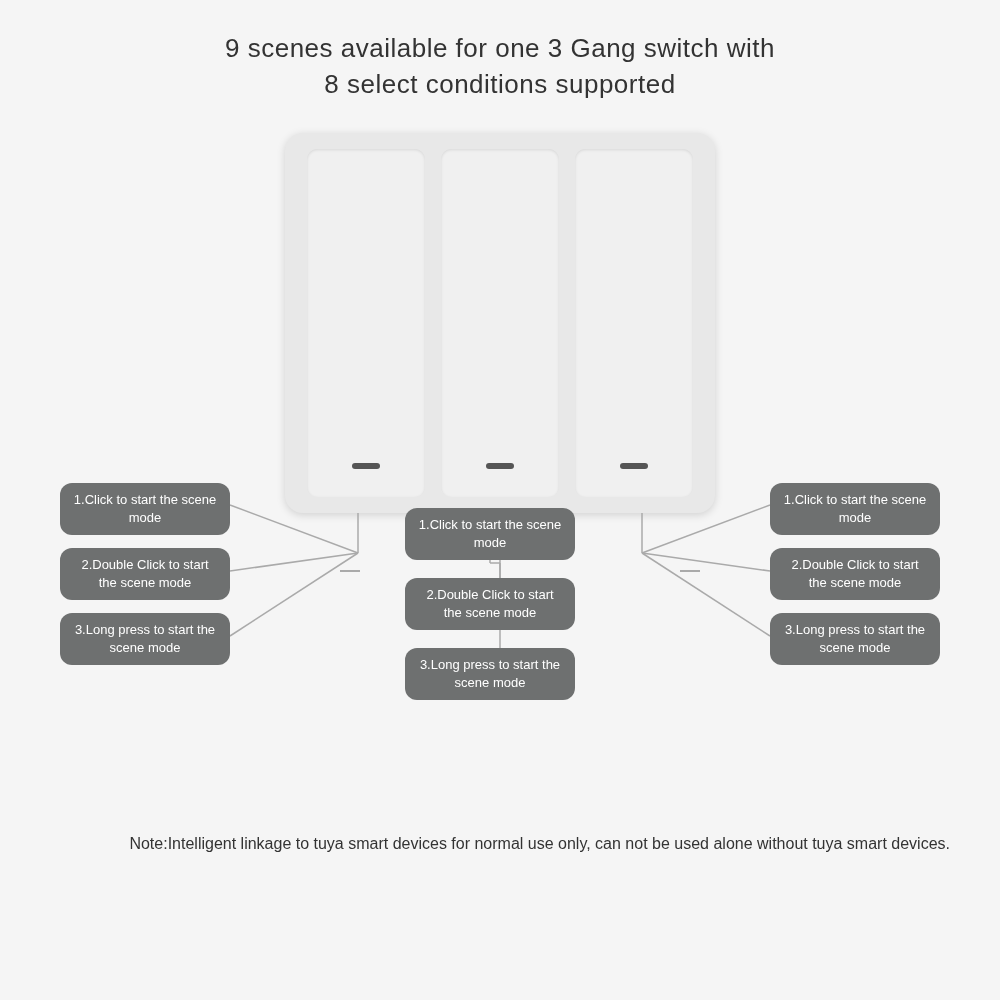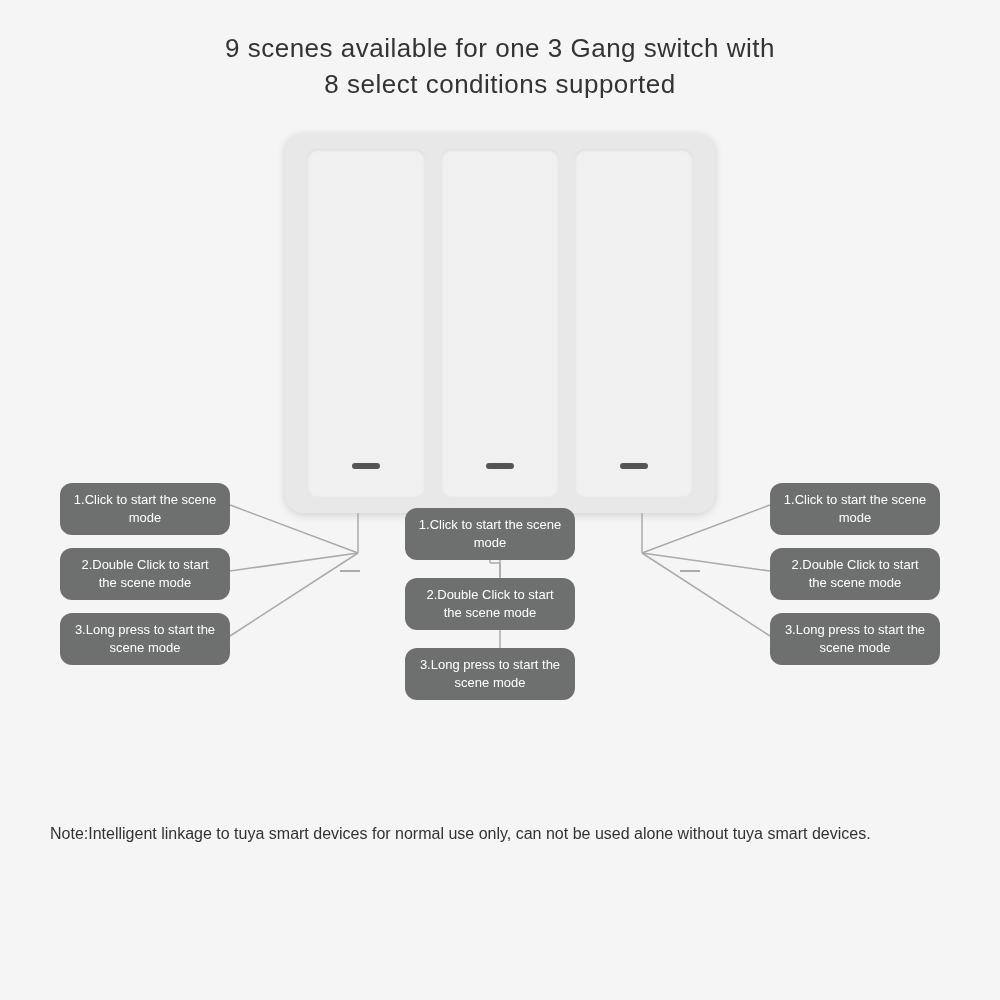--- a/index.html
+++ b/index.html
@@ -110,22 +110,22 @@
 
     
     .label-right-1 { right: 10px; top: 350px; }
     .label-right-2 { right: 10px; top: 415px; }
     .label-right-3 { right: 10px; top: 480px; }
 
     .note-text {
       font-size: 16px;
       color: #333;
       line-height: 1.6;
-      text-align: left;
-      margin-top: 8px;
+      text-align: right;
+      margin-top: 18px;
       width: 900px;
     }
   </style>
 </head>
 <body>
 
 <div class="page-container">
 
   <div class="title">
     <span>9 scenes available for one 3 Gang switch with</span><br>

